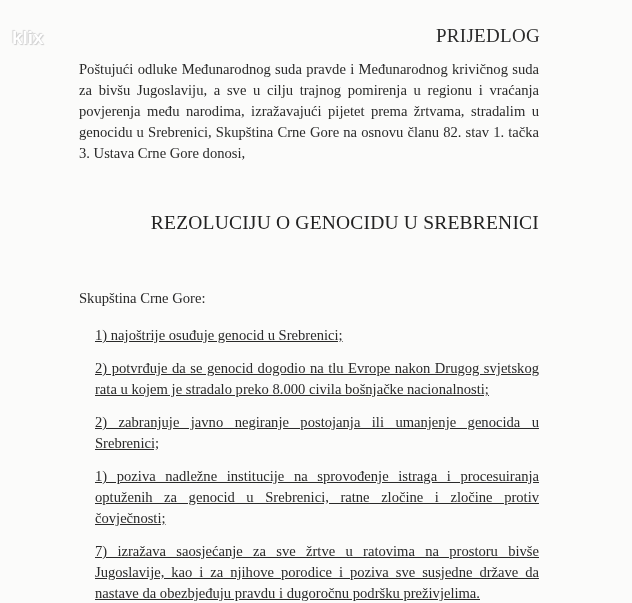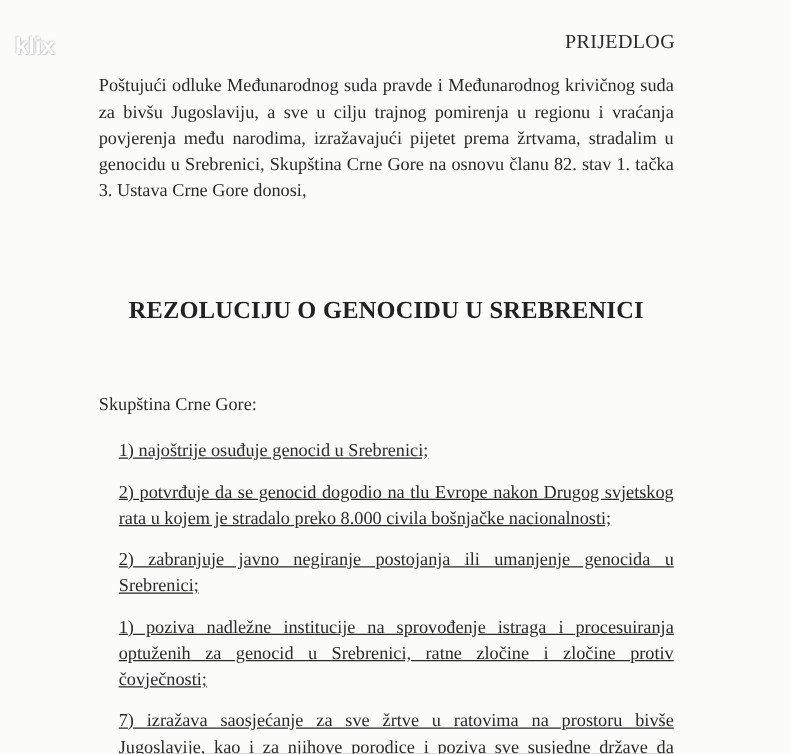--- a/index.html
+++ b/index.html
@@ -12,30 +12,30 @@
     }
     .watermark {
       position: absolute; left: 12px; top: 27px;
       font-family: "Liberation Sans", "DejaVu Sans", sans-serif;
       font-weight: bold; font-size: 19px; letter-spacing: 0px;
       color: #ffffff;
       text-shadow: 0 0 1px #c8c8c8, 1px 1px 1px #d0d0d0, -1px -1px 1px #d8d8d8;
     }
     .label-top {
       position: absolute; right: 92px; top: 25px;
-      font-size: 16px; letter-spacing: 0.3px; color: #2b2b2b;
+      font-size: 19px; letter-spacing: 0.3px; color: #2b2b2b;
     }
     .page {
       position: absolute; left: 79px; top: 59px; width: 460px;
       font-size: 14.6px; line-height: 21px;
     }
     .preamble { text-align: justify; margin: 0; }
     .title {
-      text-align: center; font-weight: bold; font-size: 19.5px;
-      margin: 74px 0 0 0; letter-spacing: 0.2px; color: #222;
+      text-align: right; font-weight: normal; font-size: 19.5px;
+      margin: 48px 0 0 0; letter-spacing: 0.2px; color: #222;
     }
     .intro { margin: 55px 0 0 0; }
     .item { margin: 12px 0 0 16px; text-align: justify; text-decoration: underline; }
     .item.first { margin-top: 16px; }
   </style>
 </head>
 <body>
 
 <div class="watermark">klix</div>
 

